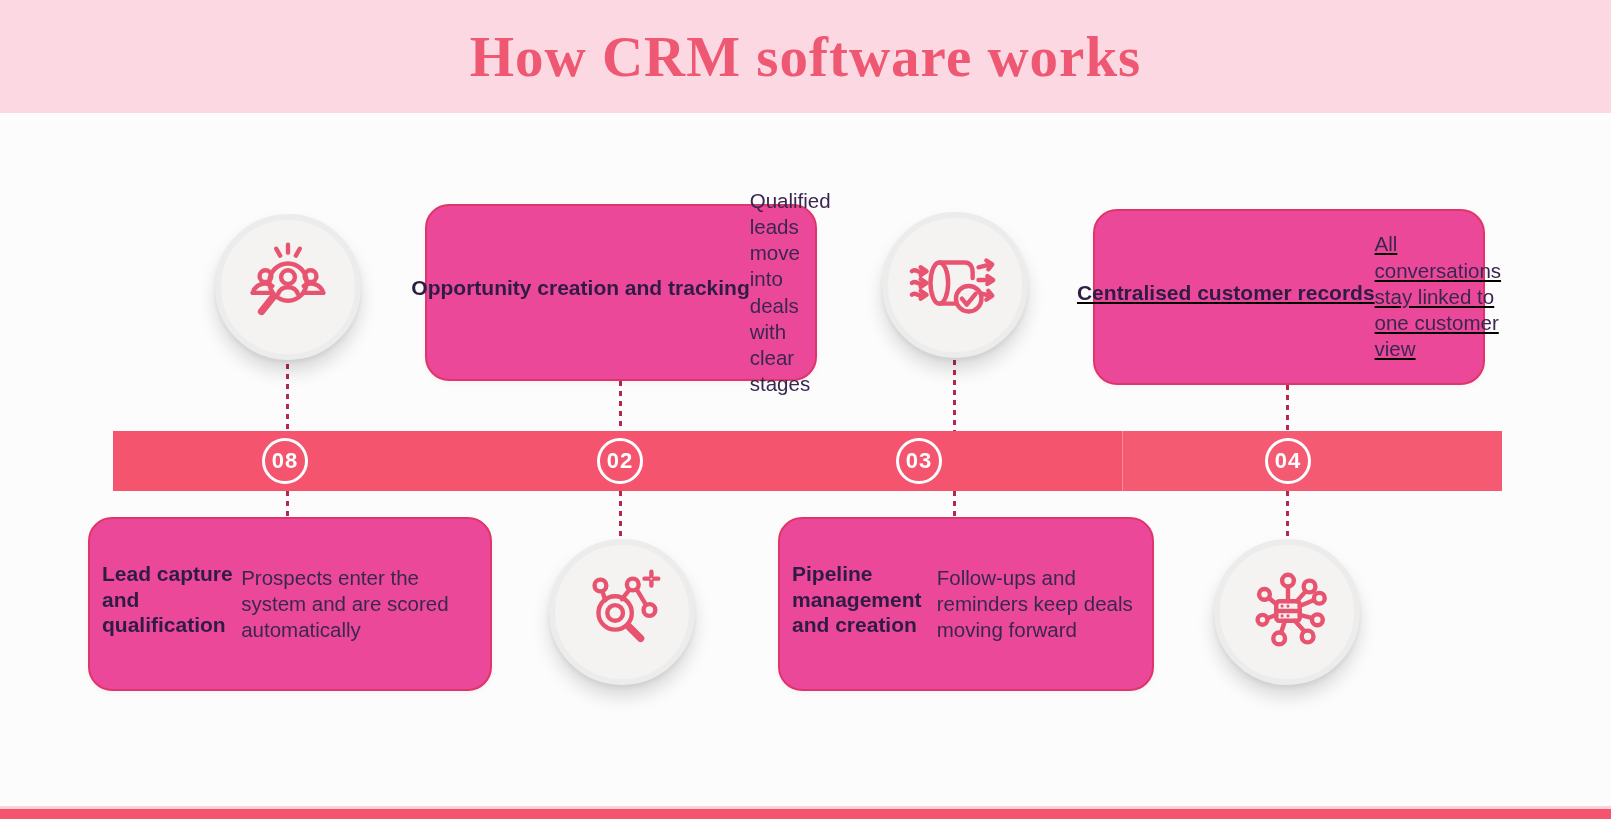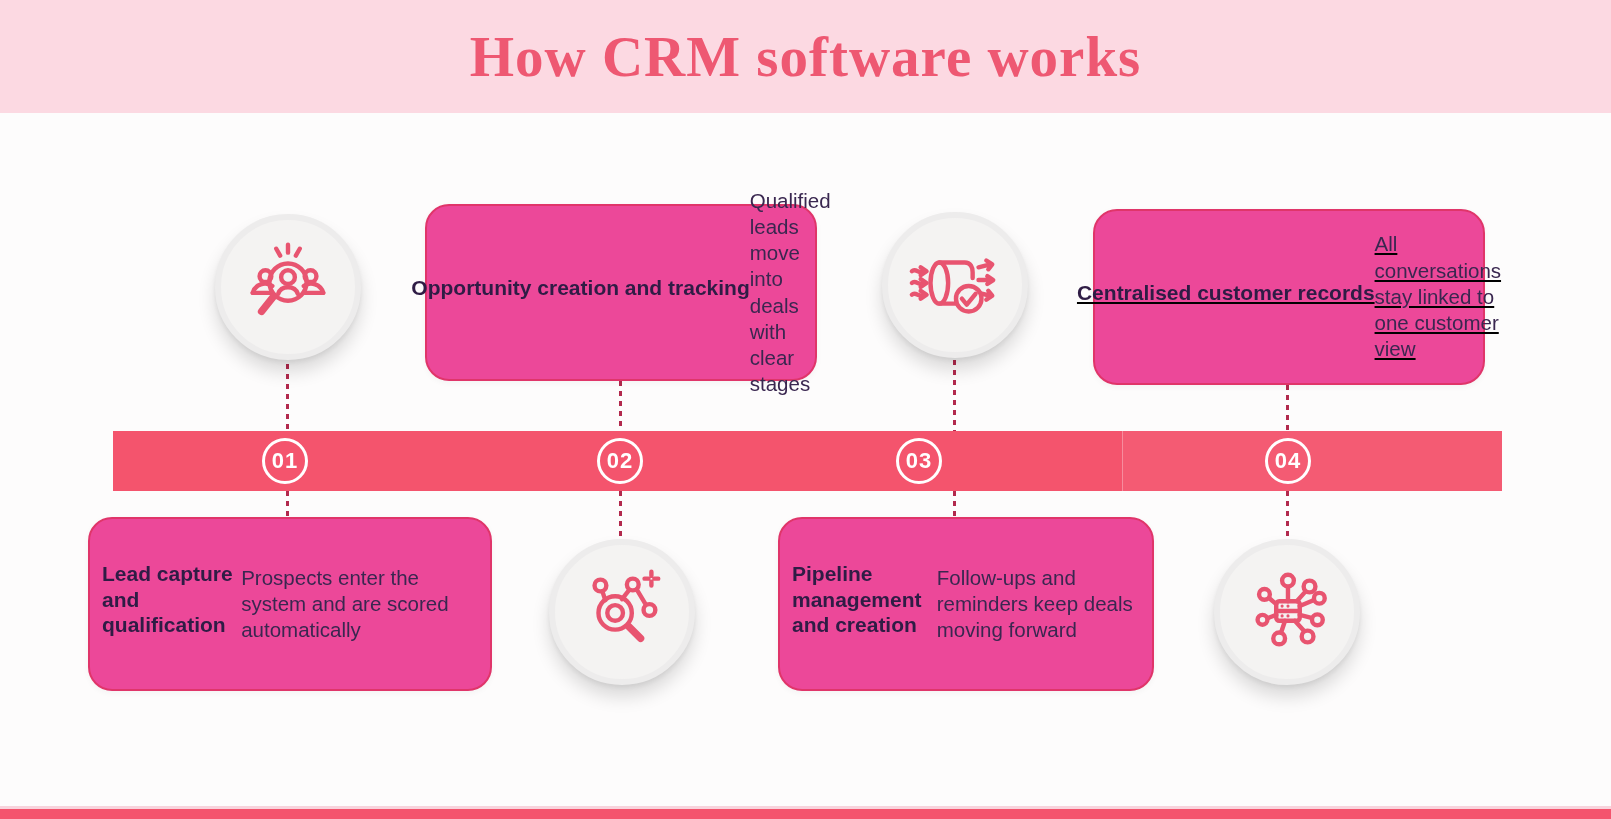--- a/index.html
+++ b/index.html
@@ -82,21 +82,21 @@
 <body>
 
 <div class="header-band">
   <div class="page-title">How CRM software works</div>
 </div>
 
 <div class="timeline-bar">
   <div class="bar-segment"></div>
 </div>
 
-<div class="num-badge" style="left:262px;">01</div>
+<div class="num-badge" style="left:262px;">08</div>
 <div class="num-badge" style="left:597px;">02</div>
 <div class="num-badge" style="left:896px;">03</div>
 <div class="num-badge" style="left:1265px;">04</div>
 
 <div class="connector" style="left:286px;top:364px;height:67px;"></div>
 <div class="connector" style="left:286px;top:491px;height:26px;"></div>
 <div class="connector" style="left:619px;top:381px;height:50px;"></div>
 <div class="connector" style="left:619px;top:491px;height:48px;"></div>
 <div class="connector" style="left:953px;top:360px;height:71px;"></div>
 <div class="connector" style="left:953px;top:491px;height:26px;"></div>

